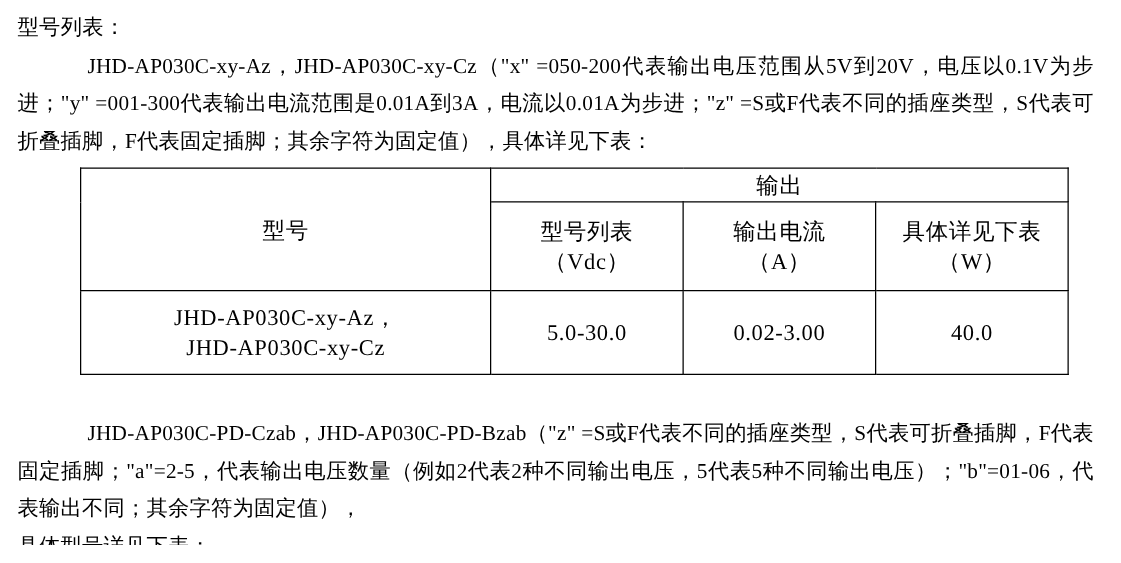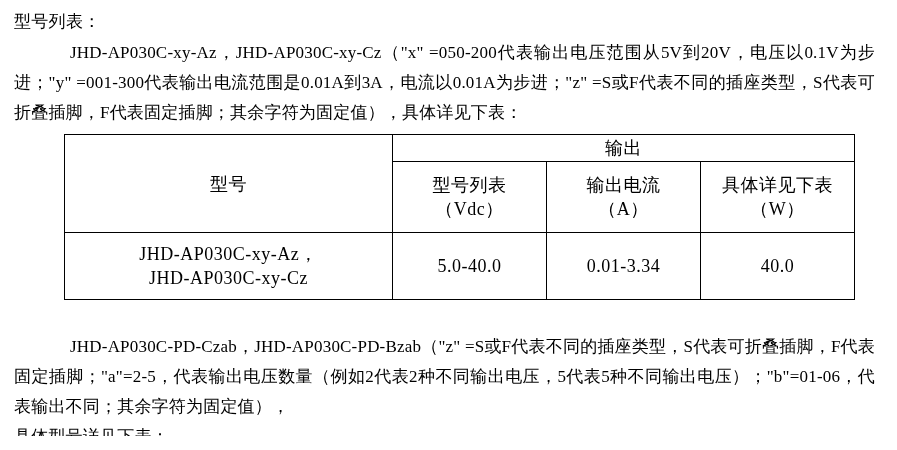--- a/index.html
+++ b/index.html
@@ -108,22 +108,22 @@
         <td class="cell-sub">
           <div>具体详见下表</div>
           <div>（W）</div>
         </td>
       </tr>
       <tr>
         <td class="cell-values">
           <div>JHD-AP030C-xy-Az，</div>
           <div>JHD-AP030C-xy-Cz</div>
         </td>
-        <td class="cell-values">5.0-40.0</td>
-        <td class="cell-values">0.01-3.34</td>
+        <td class="cell-values">5.0-30.0</td>
+        <td class="cell-values">0.02-3.00</td>
         <td class="cell-values">40.0</td>
       </tr>
     </tbody>
   </table>
 
   <div class="gap-block"></div>
 
   <p class="para tail"><span class="indent"></span><span>JHD-AP030C-PD-Czab，JHD-AP030C-PD-Bzab（"z" =S或F代表不同的插座类型，S代表可折叠插脚，F代表固定插脚；"a"=2-5，代表输出电压数量（例如2代表2种不同输出电压，5代表5种不同输出电压）；"b"=01-06，代表输出不同；其余字符为固定值），</span></p>
 
   <p class="para clipline">具体型号详见下表：</p>

